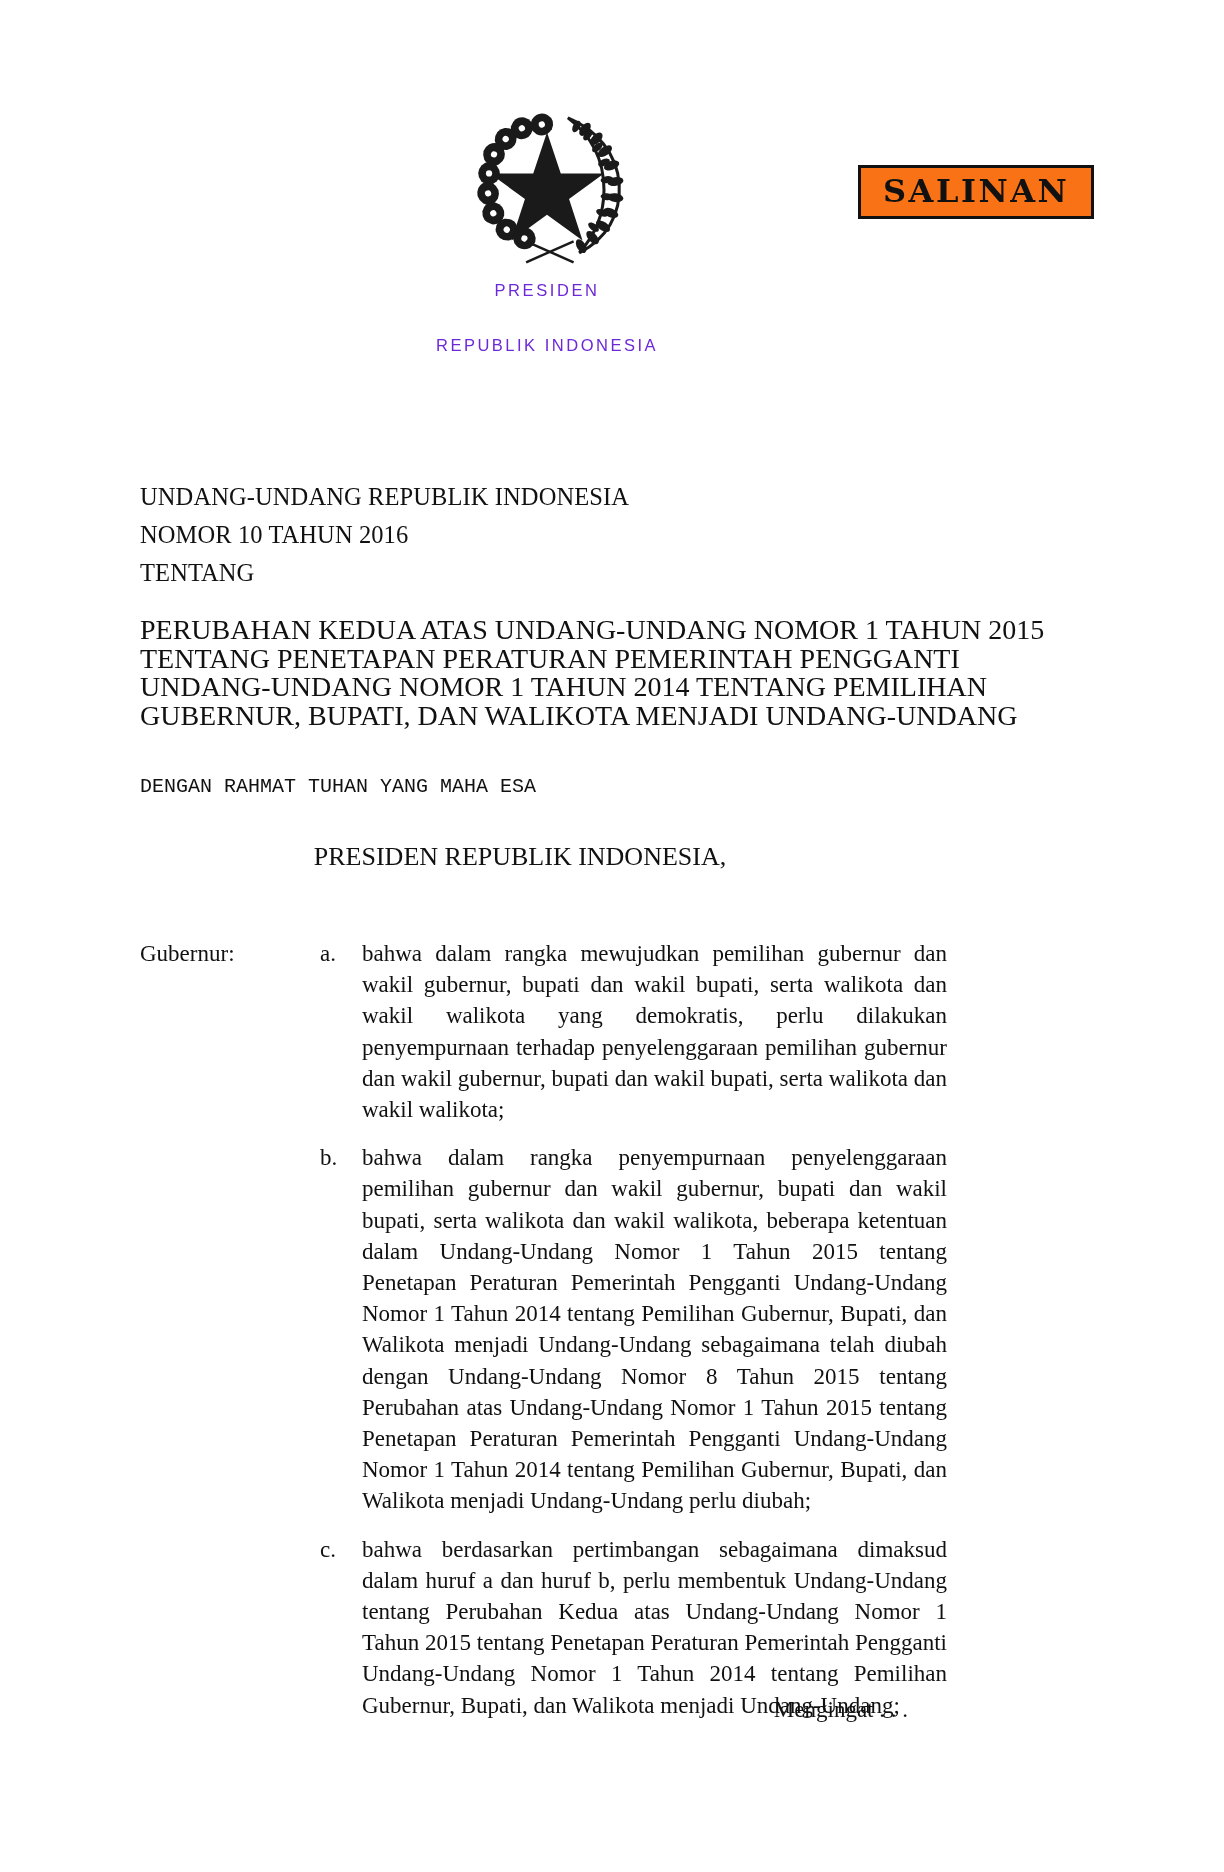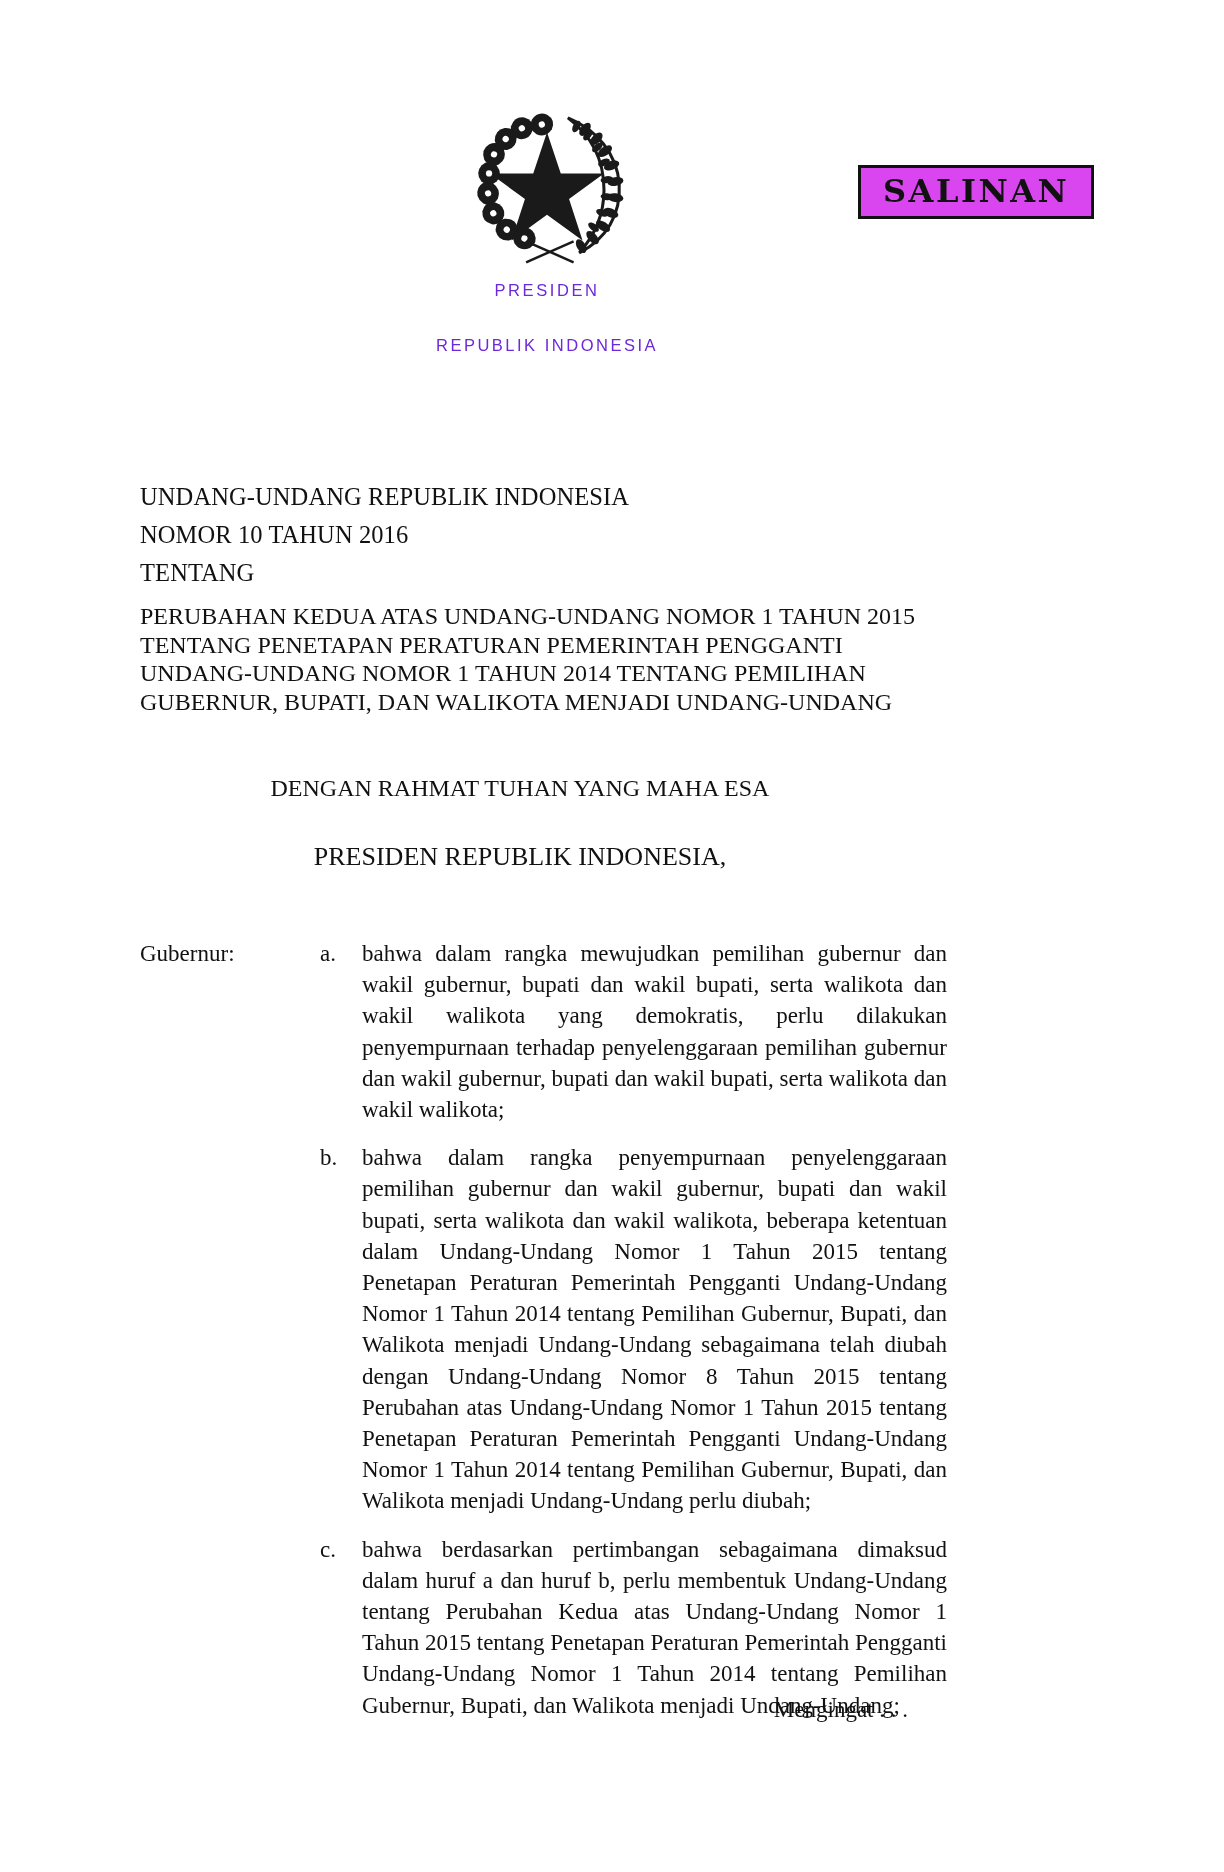--- a/index.html
+++ b/index.html
@@ -59,52 +59,53 @@
     left: 858px;
     top: 165px;
     border: 3px solid #111111;
     padding: 7px 22px 9px 22px;
     font-family: "DejaVu Serif", "Liberation Serif", serif;
     font-weight: bold;
     font-size: 32px;
     letter-spacing: 2.5px;
     line-height: 1;
     color: #111111;
-    background: #d946ef;
+    background: #f97316;
   }
 
   
   .title-block {
     position: absolute;
     left: 140px;
     top: 478px;
     width: 760px;
     text-align: left;
   }
   .title-line {
     font-size: 24.5px;
     line-height: 38px;
     letter-spacing: 0.1px;
     white-space: nowrap;
   }
   .title-sub {
-    margin-top: 10px;
-    font-size: 24px;
+    margin-top: 24px;
+    font-size: 28px;
     line-height: 28.5px;
   }
   .title-sub div { white-space: nowrap; }
 
   .rahmat {
     position: absolute;
     left: 140px;
     top: 775px;
     width: 760px;
-    text-align: center;
-    font-size: 24px;
-    white-space: nowrap;
+    text-align: left;
+    font-size: 20px;
+    white-space: nowrap;
+    font-family: Liberation Mono, monospace;
   }
   .presiden-line {
     position: absolute;
     left: 140px;
     top: 842px;
     width: 760px;
     text-align: center;
     font-size: 26px;
     white-space: nowrap;
   }

